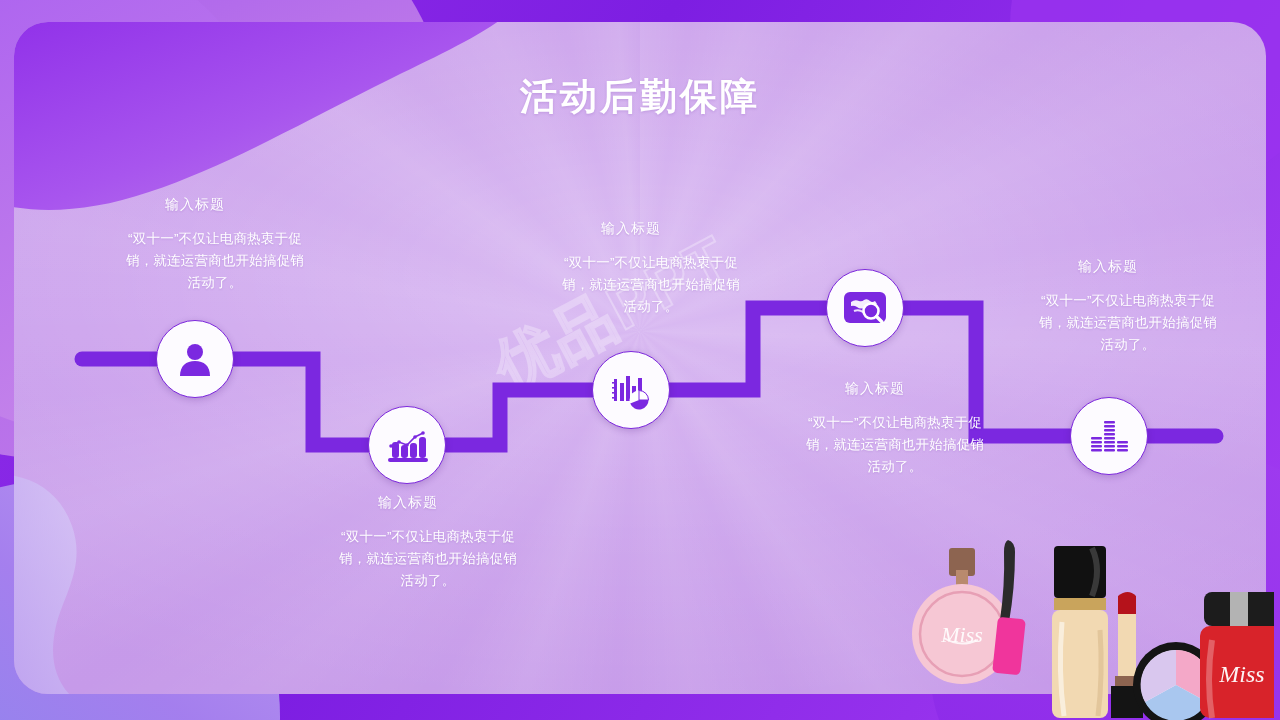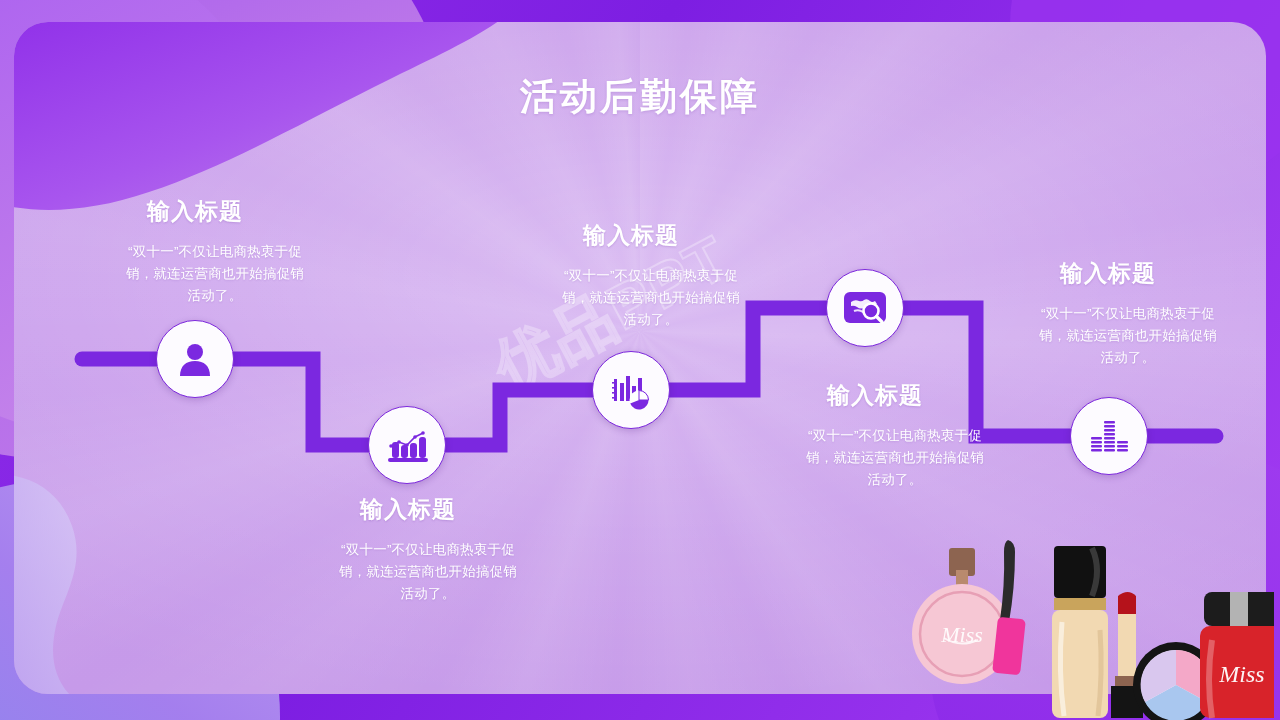--- a/index.html
+++ b/index.html
@@ -184,22 +184,22 @@
   .node svg { display: block; }
 
   
   .block {
     position: absolute;
     width: 230px;
     text-align: center;
     color: #ffffff;
   }
   .block .hd {
-    font-size: 23px;
-    font-weight: 700;
+    font-size: 14px;
+    font-weight: 400;
     letter-spacing: 1px;
     margin-bottom: 14px;
     text-shadow: 0 1px 2px rgba(90,30,150,.2);
   }
   .block .bd {
     font-size: 13.5px;
     line-height: 1.62;
     font-weight: 400;
     letter-spacing: .2px;
     text-shadow: 0 1px 2px rgba(90,30,150,.16);

